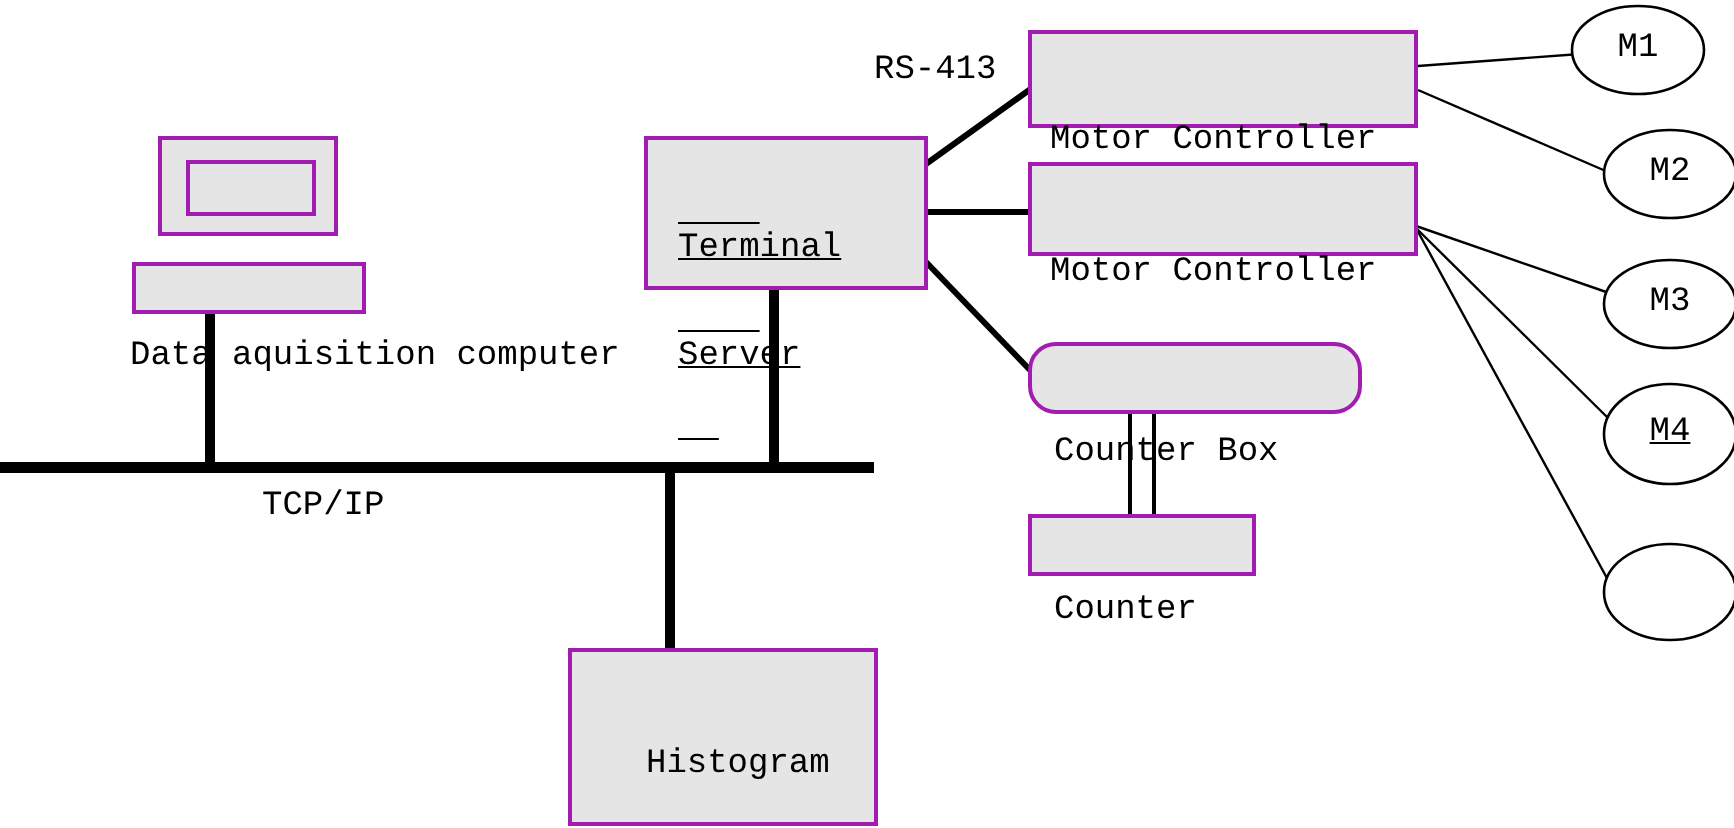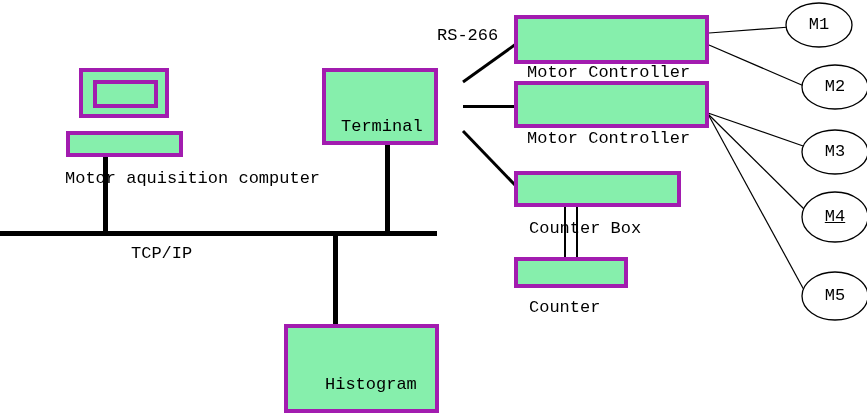--- a/index.html
+++ b/index.html
@@ -15,22 +15,22 @@
     color: #000000;
   }
   .stage svg.wires {
     position: absolute;
     left: 0; top: 0;
     z-index: 1;
   }
   .box {
     position: absolute;
     box-sizing: border-box;
-    border: 4px solid #a21caf;
-    background: #86efac;
+    border: 2px solid #a21caf;
+    background: #e5e5e5;
     z-index: 2;
     white-space: pre;
   }
   .lbl {
     position: absolute;
     z-index: 3;
     white-space: pre;
   }
   .motor-lbl {
     position: absolute;
@@ -70,46 +70,46 @@
     <ellipse cx="835" cy="87" rx="33" ry="22" fill="#fff" stroke="#000" stroke-width="1.3"></ellipse>
     <ellipse cx="835" cy="152" rx="33" ry="22" fill="#fff" stroke="#000" stroke-width="1.3"></ellipse>
     <ellipse cx="835" cy="217" rx="33" ry="25" fill="#fff" stroke="#000" stroke-width="1.3"></ellipse>
     <ellipse cx="835" cy="296" rx="33" ry="24" fill="#fff" stroke="#000" stroke-width="1.3"></ellipse>
   </svg>
 
   <div class="box" style="left:79px; top:68px; width:90px; height:50px;"></div>
   <div class="box" style="left:93px; top:80px; width:65px; height:28px;"></div>
   <div class="box" style="left:66px; top:131px; width:117px; height:26px;"></div>
 
-  <div class="box" style="left:322px; top:68px; width:116px; height:77px; padding:10px 4px 0 15px;">
+  <div class="box" style="left:322px; top:68px; width:142px; height:77px; padding:10px 4px 0 15px;text-decoration:underline;">
     <div>Terminal</div>
+    <div>Server</div>
   </div>
 
   <div class="box" style="left:514px; top:15px; width:195px; height:49px; padding:9px 0 0 9px;">
     <div>Motor Controller</div>
   </div>
   <div class="box" style="left:514px; top:81px; width:195px; height:47px; padding:9px 0 0 9px;">
     <div>Motor Controller</div>
   </div>
 
-  <div class="box" style="left:514px; top:171px; width:167px; height:36px; padding:9px 0 0 11px;">
+  <div class="box" style="left:514px; top:171px; width:167px; height:36px; padding:9px 0 0 11px;border-radius:14px;">
     <div>Counter Box</div>
   </div>
   <div class="box" style="left:514px; top:257px; width:114px; height:31px; padding:2px 0 8px 11px;">
     <div>Counter</div>
   </div>
 
   <div class="box" style="left:284px; top:324px; width:155px; height:89px; padding:12px 11px 0 37px;">
     <div>Histogram</div>
     
   </div>
 
-  <div class="lbl" style="left:437px; top:27px;">RS-266</div>
+  <div class="lbl" style="left:437px; top:27px;">RS-413</div>
   <div class="lbl" style="left:131px; top:245px;">TCP/IP</div>
-  <div class="lbl" style="left:65px; top:170px;">Motor aquisition computer</div>
+  <div class="lbl" style="left:65px; top:170px;">Data aquisition computer</div>
 
   <div class="motor-lbl" style="left:786px; top:3px; width:66px; height:44px;">M1</div>
   <div class="motor-lbl" style="left:802px; top:65px; width:66px; height:44px;">M2</div>
   <div class="motor-lbl" style="left:802px; top:130px; width:66px; height:44px;">M3</div>
   <div class="motor-lbl" style="left:802px; top:192px; width:66px; height:50px;text-decoration:underline;">M4</div>
-  <div class="motor-lbl" style="left:802px; top:272px; width:66px; height:48px;">M5</div>
 
 </div>
 
 </body></html>

